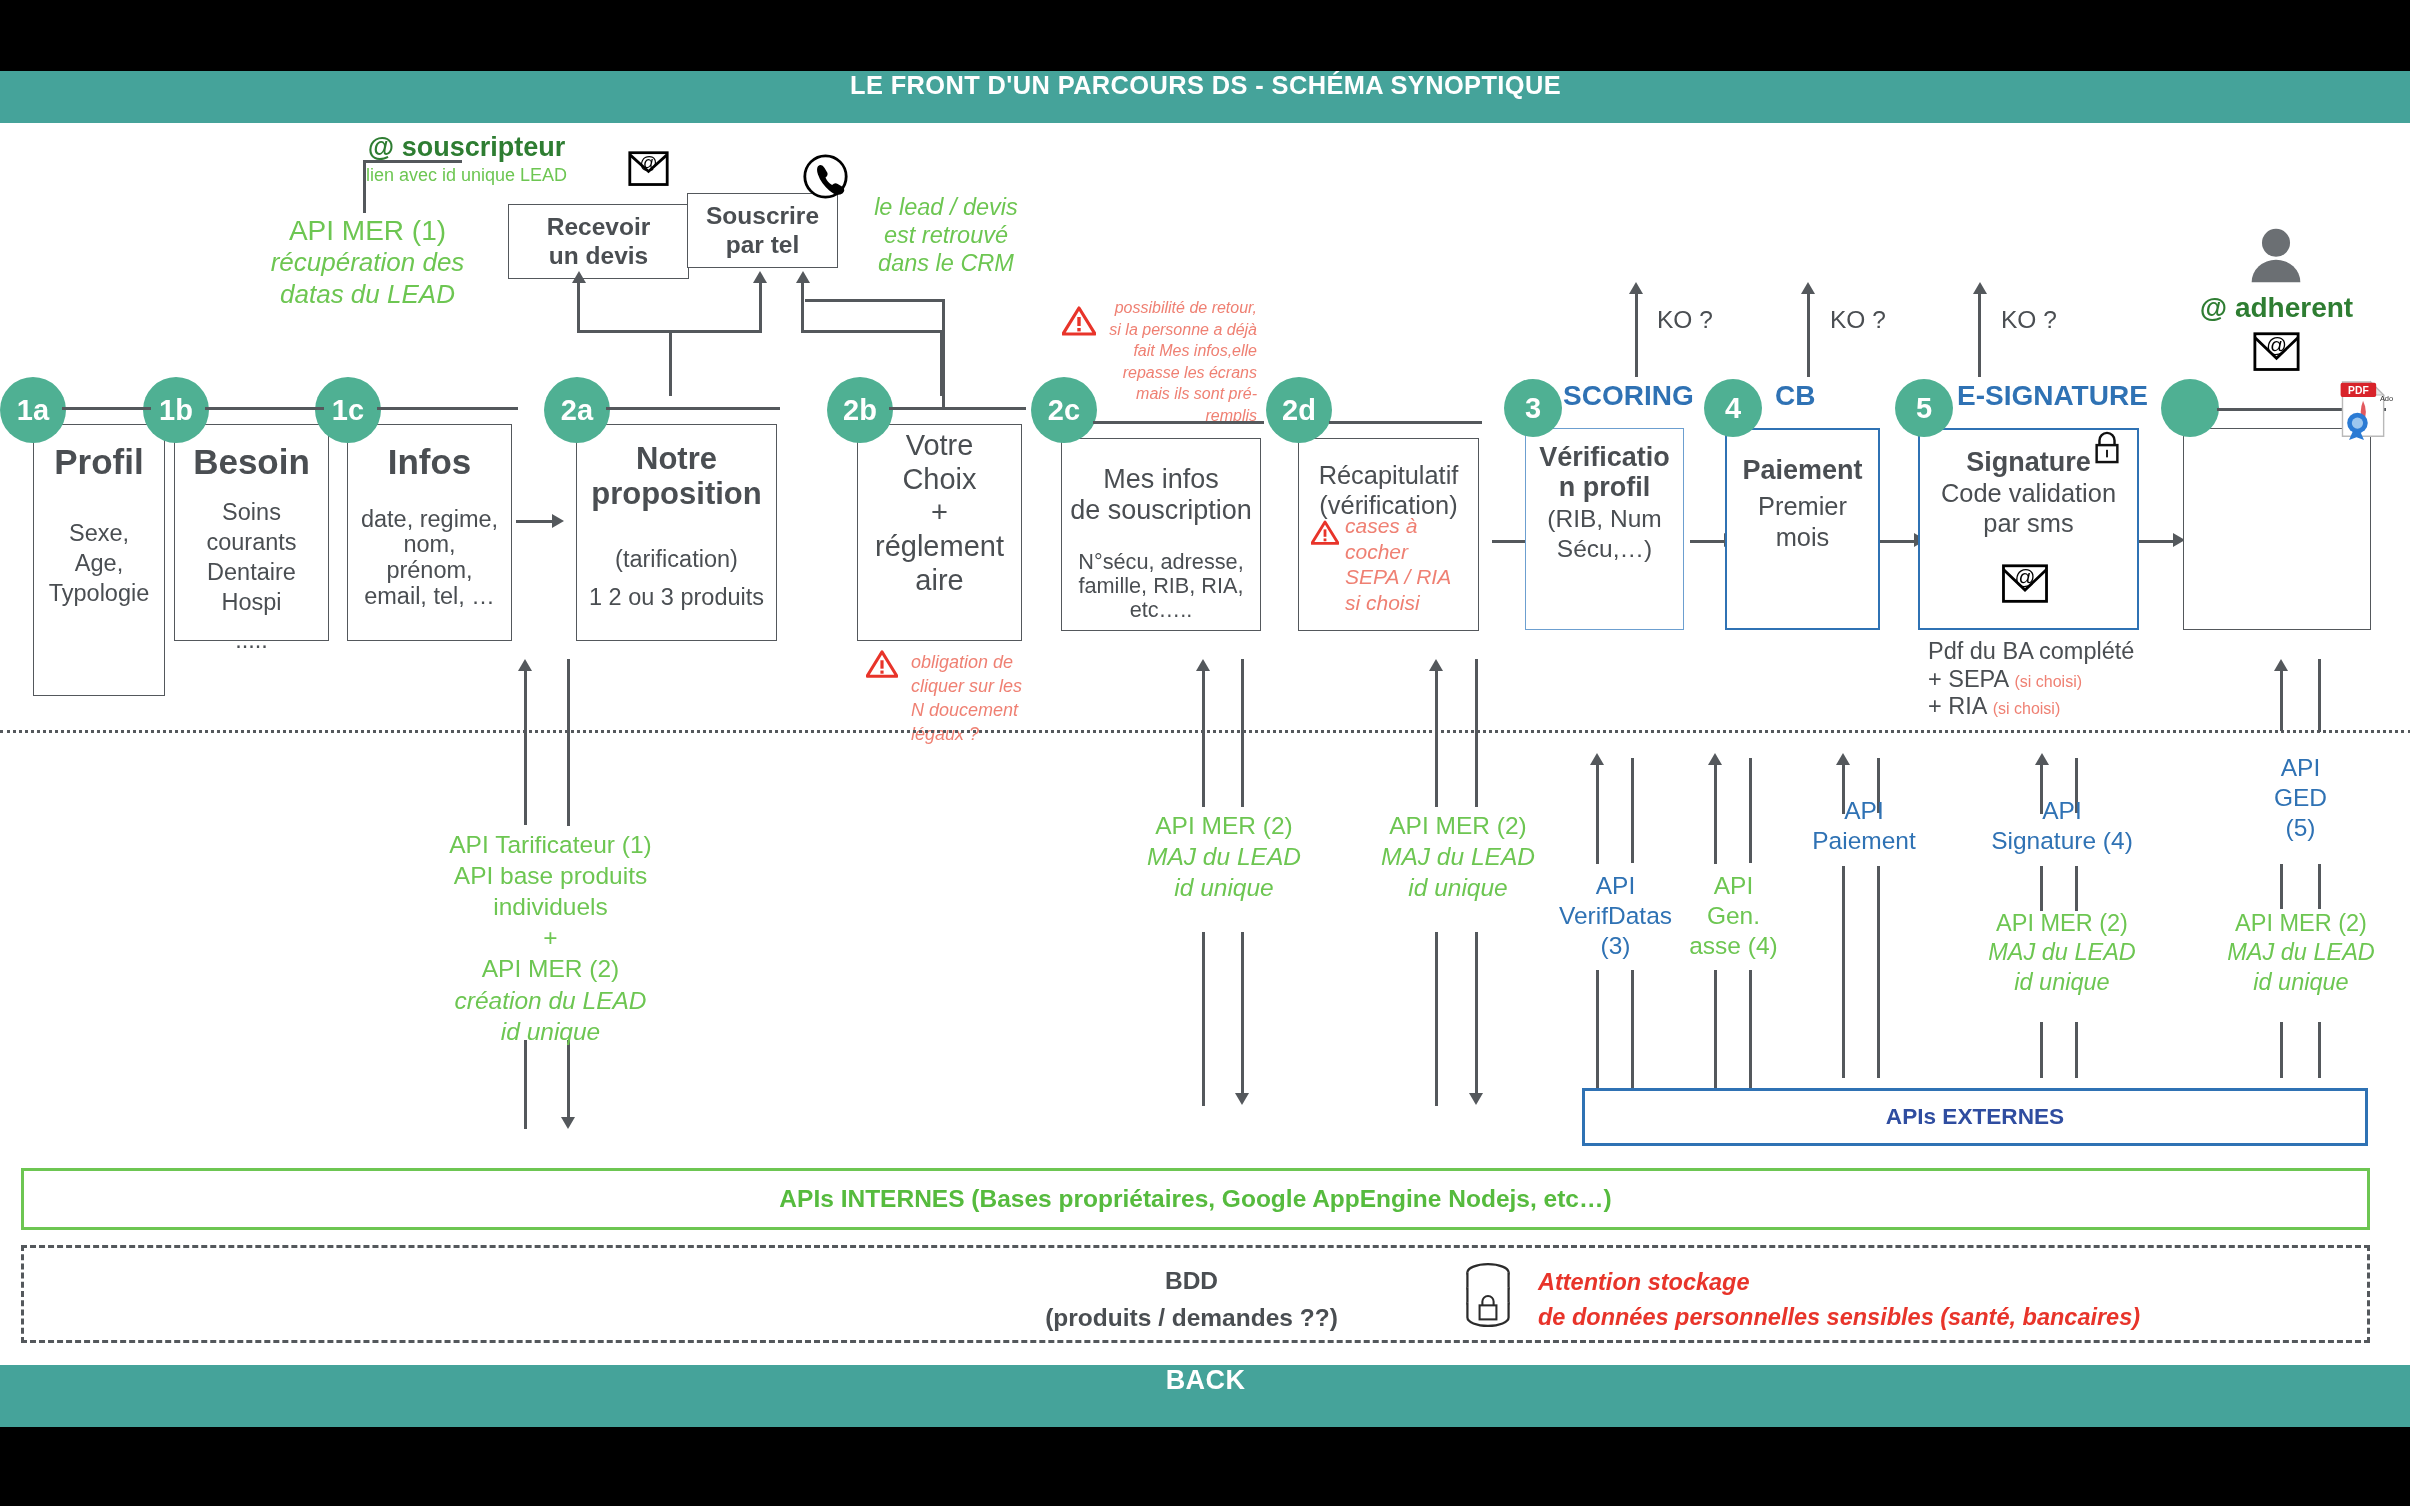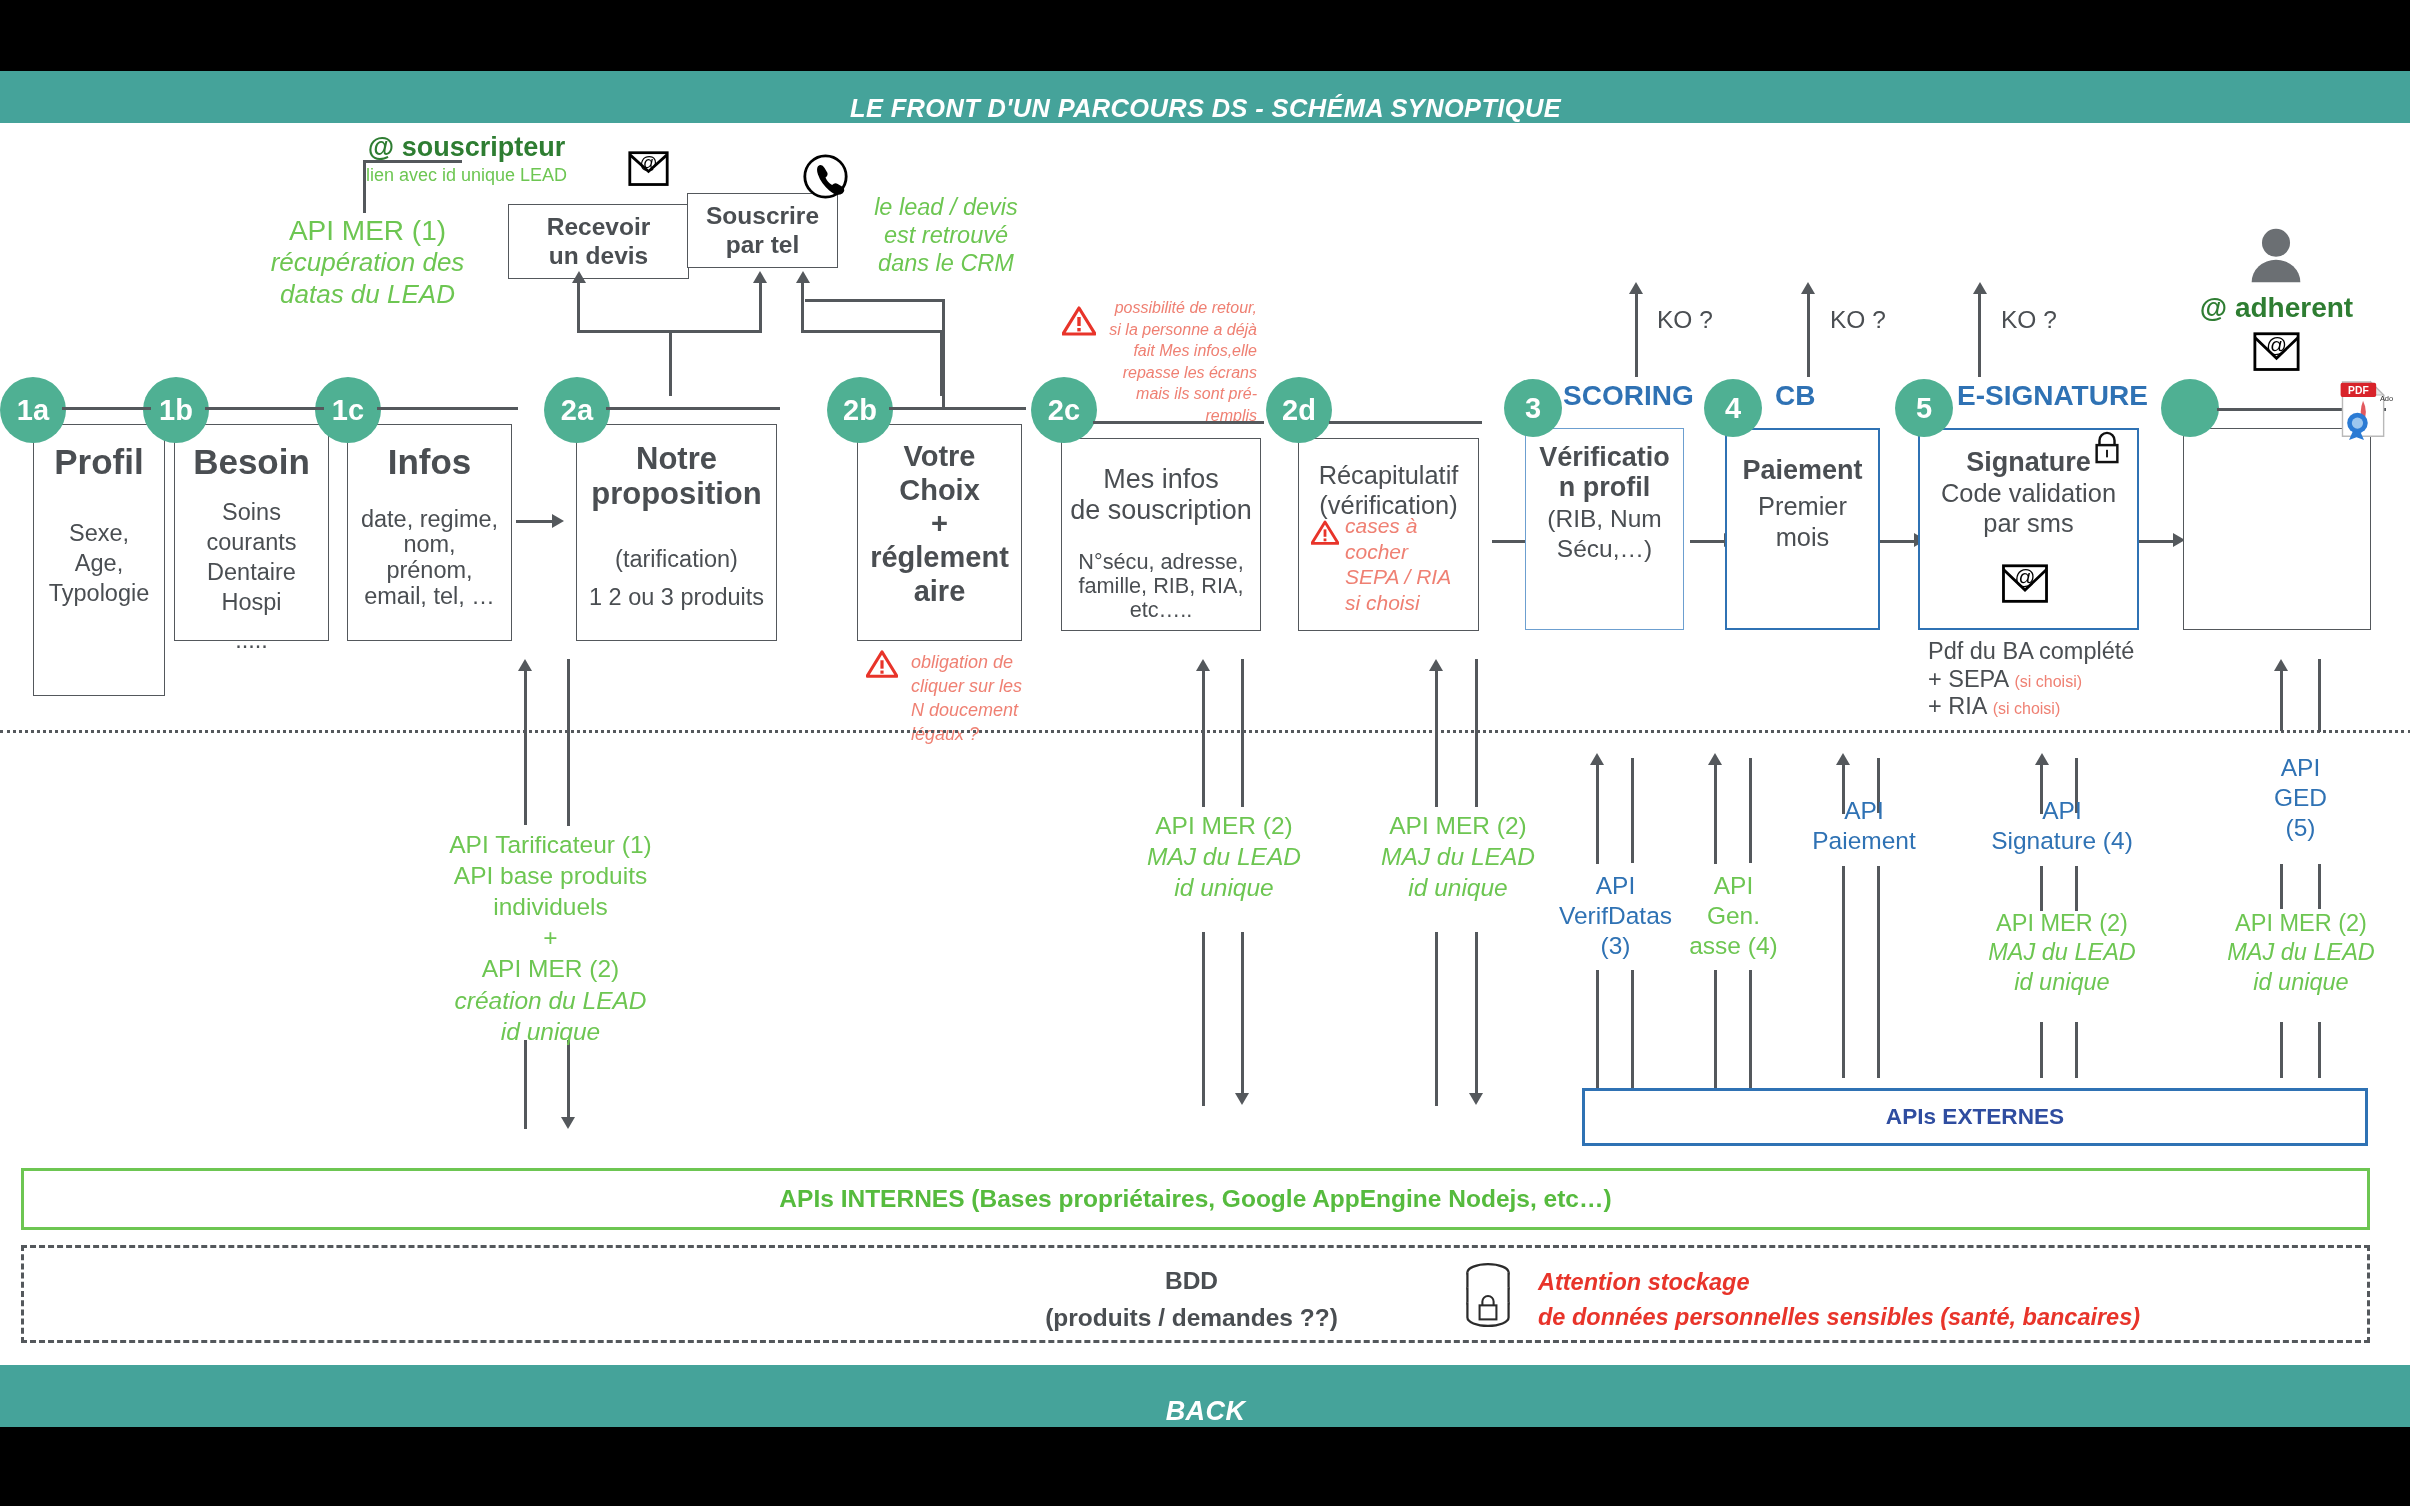--- a/index.html
+++ b/index.html
@@ -1,20 +1,20 @@
 <!DOCTYPE html>
 <html style="font-size:15px"><head>
 <meta charset="utf-8">
 <style>
   html,body{margin:0;padding:0;background:#000;}
   body{width:2411px;height:1507px;position:relative;font-family:"Liberation Sans",sans-serif;overflow:hidden;}
   #stage{position:absolute;left:0;top:0;width:2411px;height:1507px;background:#000;}
   .canvas{position:absolute;left:0;top:71px;width:2411px;height:1295px;background:#ffffff;}
   .tealbar{position:absolute;left:0;width:2411px;background:#45a39a;color:#fff;
-           display:flex;align-items:flex-end;justify-content:center;font-weight:bold;letter-spacing:0.4px;font-style:italic;}
+           display:flex;align-items:flex-start;justify-content:center;font-weight:bold;letter-spacing:0.4px;}
   #titlebar{top:71px;height:52px;font-size:25.4px;}
   #backbar{top:1365px;height:62px;font-size:27px;}
   .abs{position:absolute;}
   
   .node{position:absolute;box-sizing:border-box;border:1.9px solid #54585c;background:#fff;
         text-align:center;color:#4a4e52;}
   .node.blue{border:2.8px solid #2f72b4;}
   .node.thinblue{border:1.9px solid #6c9fd0;}
   .node .ttl{font-weight:bold;}
   .smallnode{position:absolute;box-sizing:border-box;border:1.9px solid #54585c;background:#fff;
@@ -173,21 +173,21 @@
     </div>
     <div style="font-size:23.5px;margin-top:30px;line-height:1.6;">
       <div>(tarification)</div>
       <div>1 2 ou 3 produits</div>
     </div>
   </div>
   <div class="circ" style="left:544px;top:377px;width:66px;height:66px;font-size:29px;">2a</div>
   <div class="ln hl" style="left:606px;top:407px;width:174px;"></div>
 
   <div class="node" style="left:857px;top:424px;width:165px;height:217px;">
-    <div style="font-size:29px;margin-top:15px;line-height:1.16;font-weight:bold;">
+    <div style="font-size:29px;margin-top:4px;line-height:1.16;">
       <div>Votre</div>
       <div>Choix</div>
       <div>+</div>
       <div>réglement</div>
       <div>aire</div>
     </div>
   </div>
   <div class="circ" style="left:827px;top:377px;width:66px;height:66px;font-size:29px;">2b</div>
   <div class="ln hl" style="left:889px;top:407px;width:137px;"></div>
 

